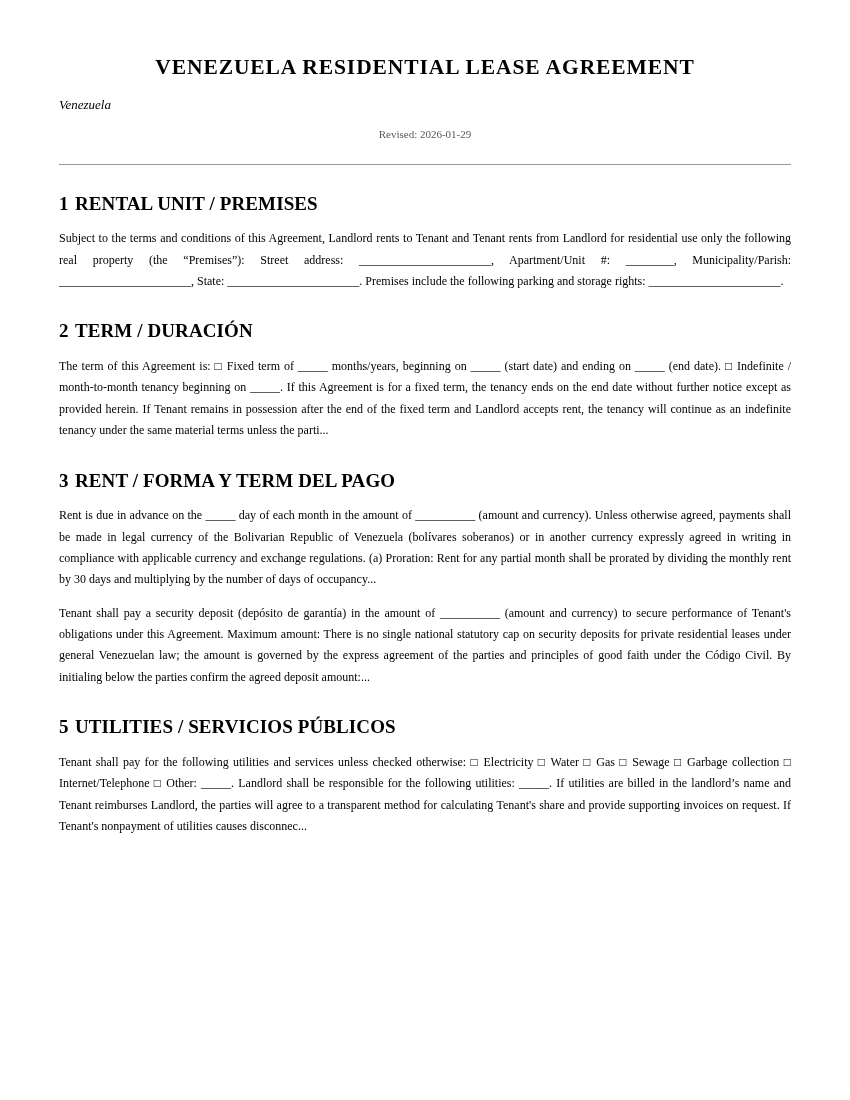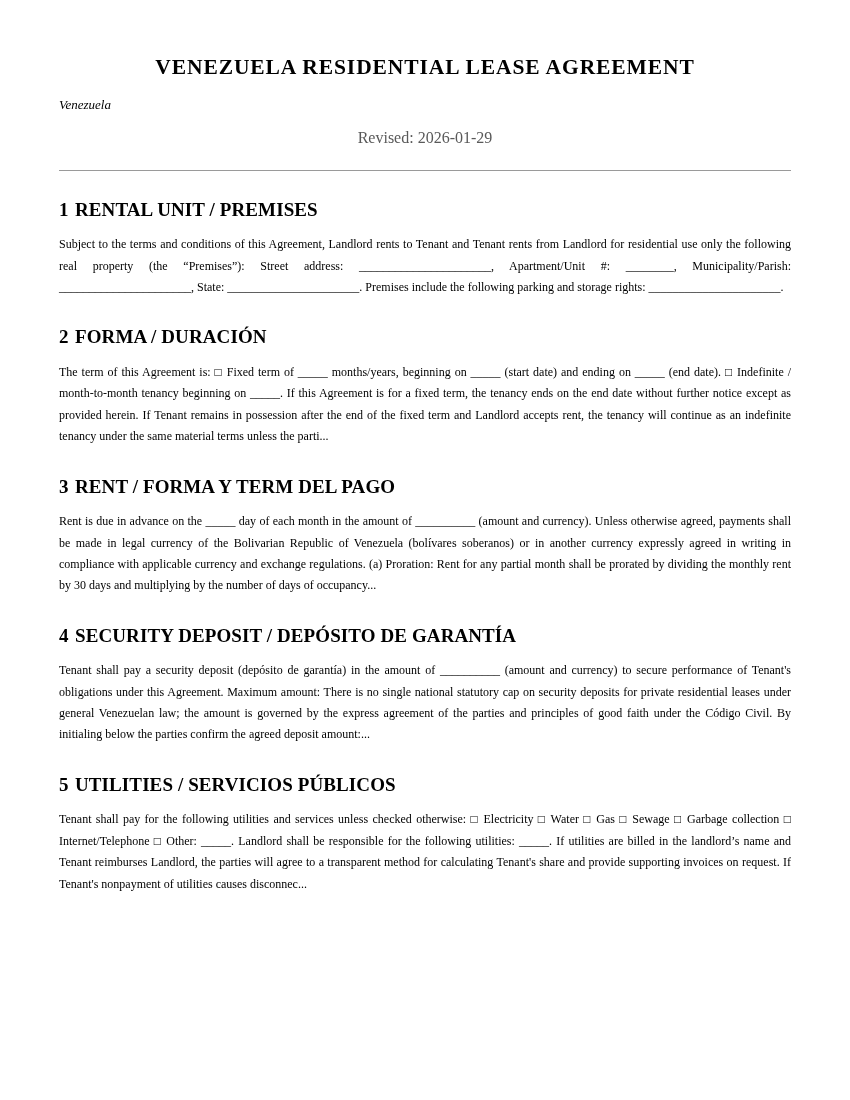--- a/index.html
+++ b/index.html
@@ -32,21 +32,21 @@
   }
   .doc-subtitle {
     font-size: 13px;
     font-style: italic;
     text-align: left;
     margin: 0;
     padding-top: 16px;
     line-height: 1.2;
   }
   .doc-revised {
-    font-size: 16px;
+    font-size: 11px;
     text-align: center;
     color: #595959;
     margin: 0;
     padding-top: 16px;
     line-height: 1.2;
   }
   .header-rule {
     border: 0;
     border-top: 1px solid #9a9a9a;
     margin: 22px 0 0 0;
@@ -88,31 +88,30 @@
   <p class="doc-revised">Revised: 2026-01-29</p>
 
   <hr class="header-rule">
 
   <div class="section">
     <h2 class="section-heading"><span class="section-num">1</span><span>RENTAL UNIT / PREMISES</span></h2>
     <p class="section-body">Subject to the terms and conditions of this Agreement, Landlord rents to Tenant and Tenant rents from Landlord for residential use only the following real property (the “Premises”): Street address: ______________________, Apartment/Unit #: ________, Municipality/Parish: ______________________, State: ______________________. Premises include the following parking and storage rights: ______________________.</p>
   </div>
 
   <div class="section">
-    <h2 class="section-heading"><span class="section-num">2</span><span>FORMA / DURACIÓN</span></h2>
+    <h2 class="section-heading"><span class="section-num">2</span><span>TERM / DURACIÓN</span></h2>
     <p class="section-body">The term of this Agreement is: □ Fixed term of _____ months/years, beginning on _____ (start date) and ending on _____ (end date). □ Indefinite / month-to-month tenancy beginning on _____. If this Agreement is for a fixed term, the tenancy ends on the end date without further notice except as provided herein. If Tenant remains in possession after the end of the fixed term and Landlord accepts rent, the tenancy will continue as an indefinite tenancy under the same material terms unless the parti...</p>
   </div>
 
   <div class="section">
     <h2 class="section-heading"><span class="section-num">3</span><span>RENT / FORMA Y TERM DEL PAGO</span></h2>
     <p class="section-body">Rent is due in advance on the _____ day of each month in the amount of __________ (amount and currency). Unless otherwise agreed, payments shall be made in legal currency of the Bolivarian Republic of Venezuela (bolívares soberanos) or in another currency expressly agreed in writing in compliance with applicable currency and exchange regulations. (a) Proration: Rent for any partial month shall be prorated by dividing the monthly rent by 30 days and multiplying by the number of days of occupancy...</p>
   </div>
 
   <div class="section">
-    <h2 class="section-heading"><span class="section-num">4</span><span>SECURITY DEPOSIT / DEPÓSITO DE GARANTÍA</span></h2>
     <p class="section-body">Tenant shall pay a security deposit (depósito de garantía) in the amount of __________ (amount and currency) to secure performance of Tenant's obligations under this Agreement. Maximum amount: There is no single national statutory cap on security deposits for private residential leases under general Venezuelan law; the amount is governed by the express agreement of the parties and principles of good faith under the Código Civil. By initialing below the parties confirm the agreed deposit amount:...</p>
   </div>
 
   <div class="section">
     <h2 class="section-heading"><span class="section-num">5</span><span>UTILITIES / SERVICIOS PÚBLICOS</span></h2>
     <p class="section-body">Tenant shall pay for the following utilities and services unless checked otherwise: □ Electricity □ Water □ Gas □ Sewage □ Garbage collection □ Internet/Telephone □ Other: _____. Landlord shall be responsible for the following utilities: _____. If utilities are billed in the landlord’s name and Tenant reimburses Landlord, the parties will agree to a transparent method for calculating Tenant's share and provide supporting invoices on request. If Tenant's nonpayment of utilities causes disconnec...</p>
   </div>
 
 </div>
 

